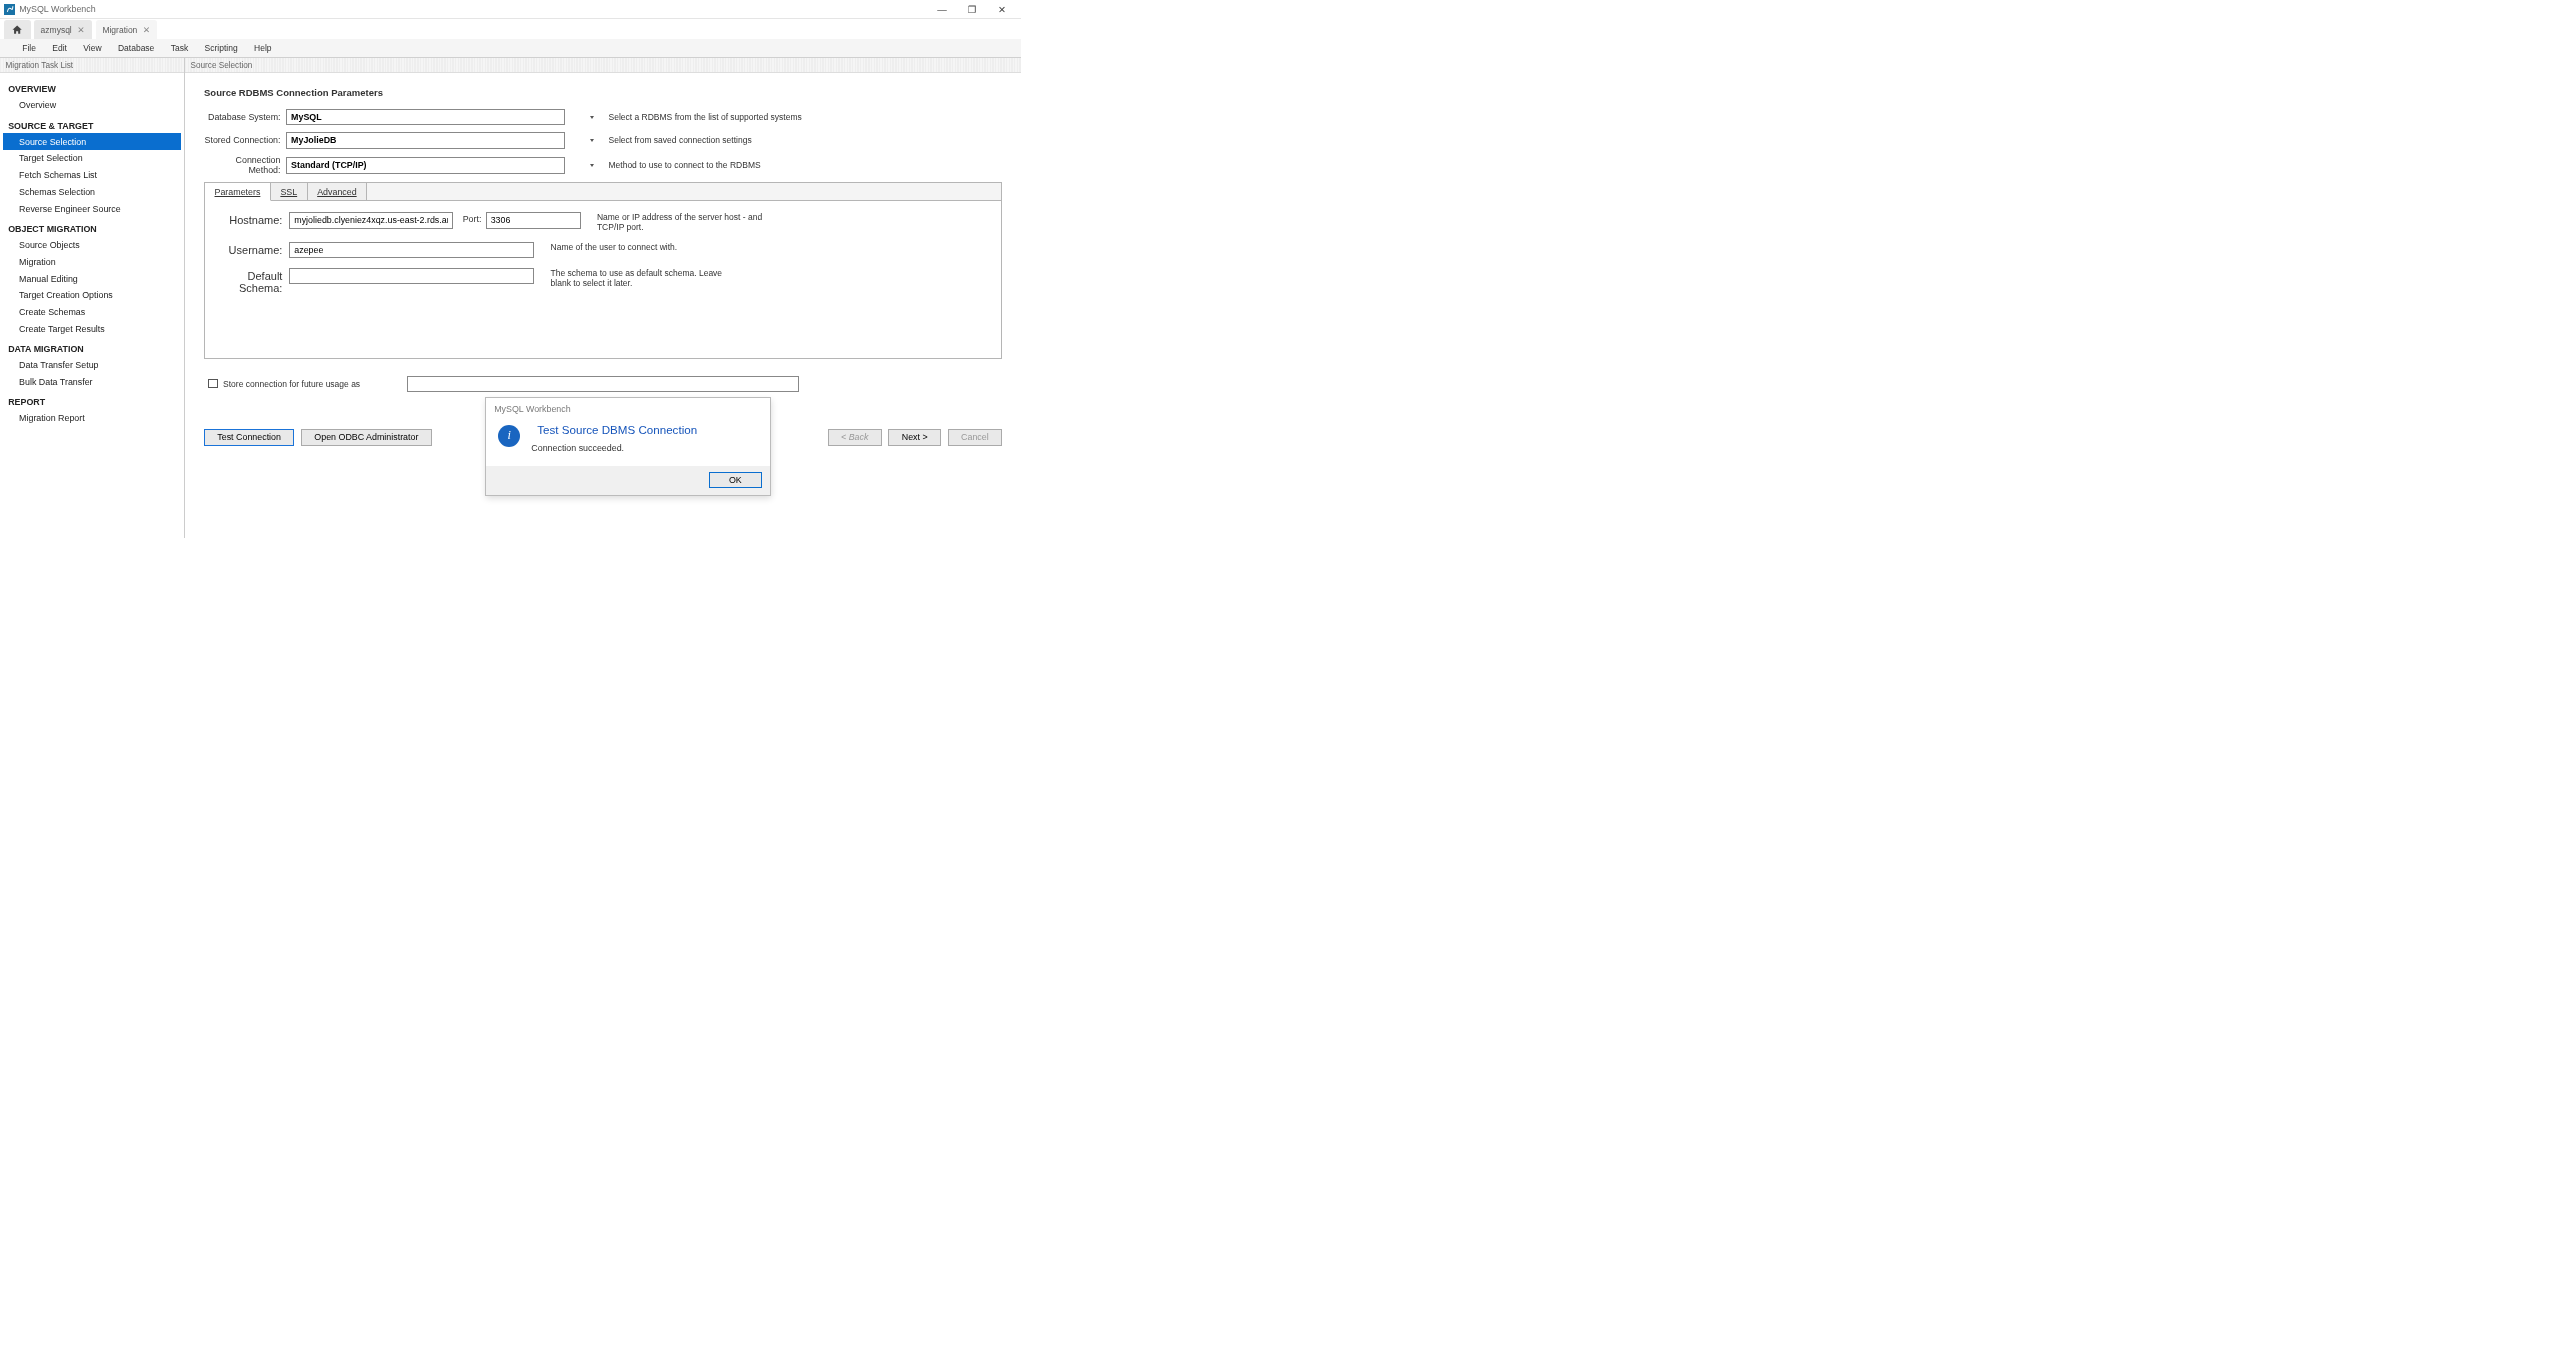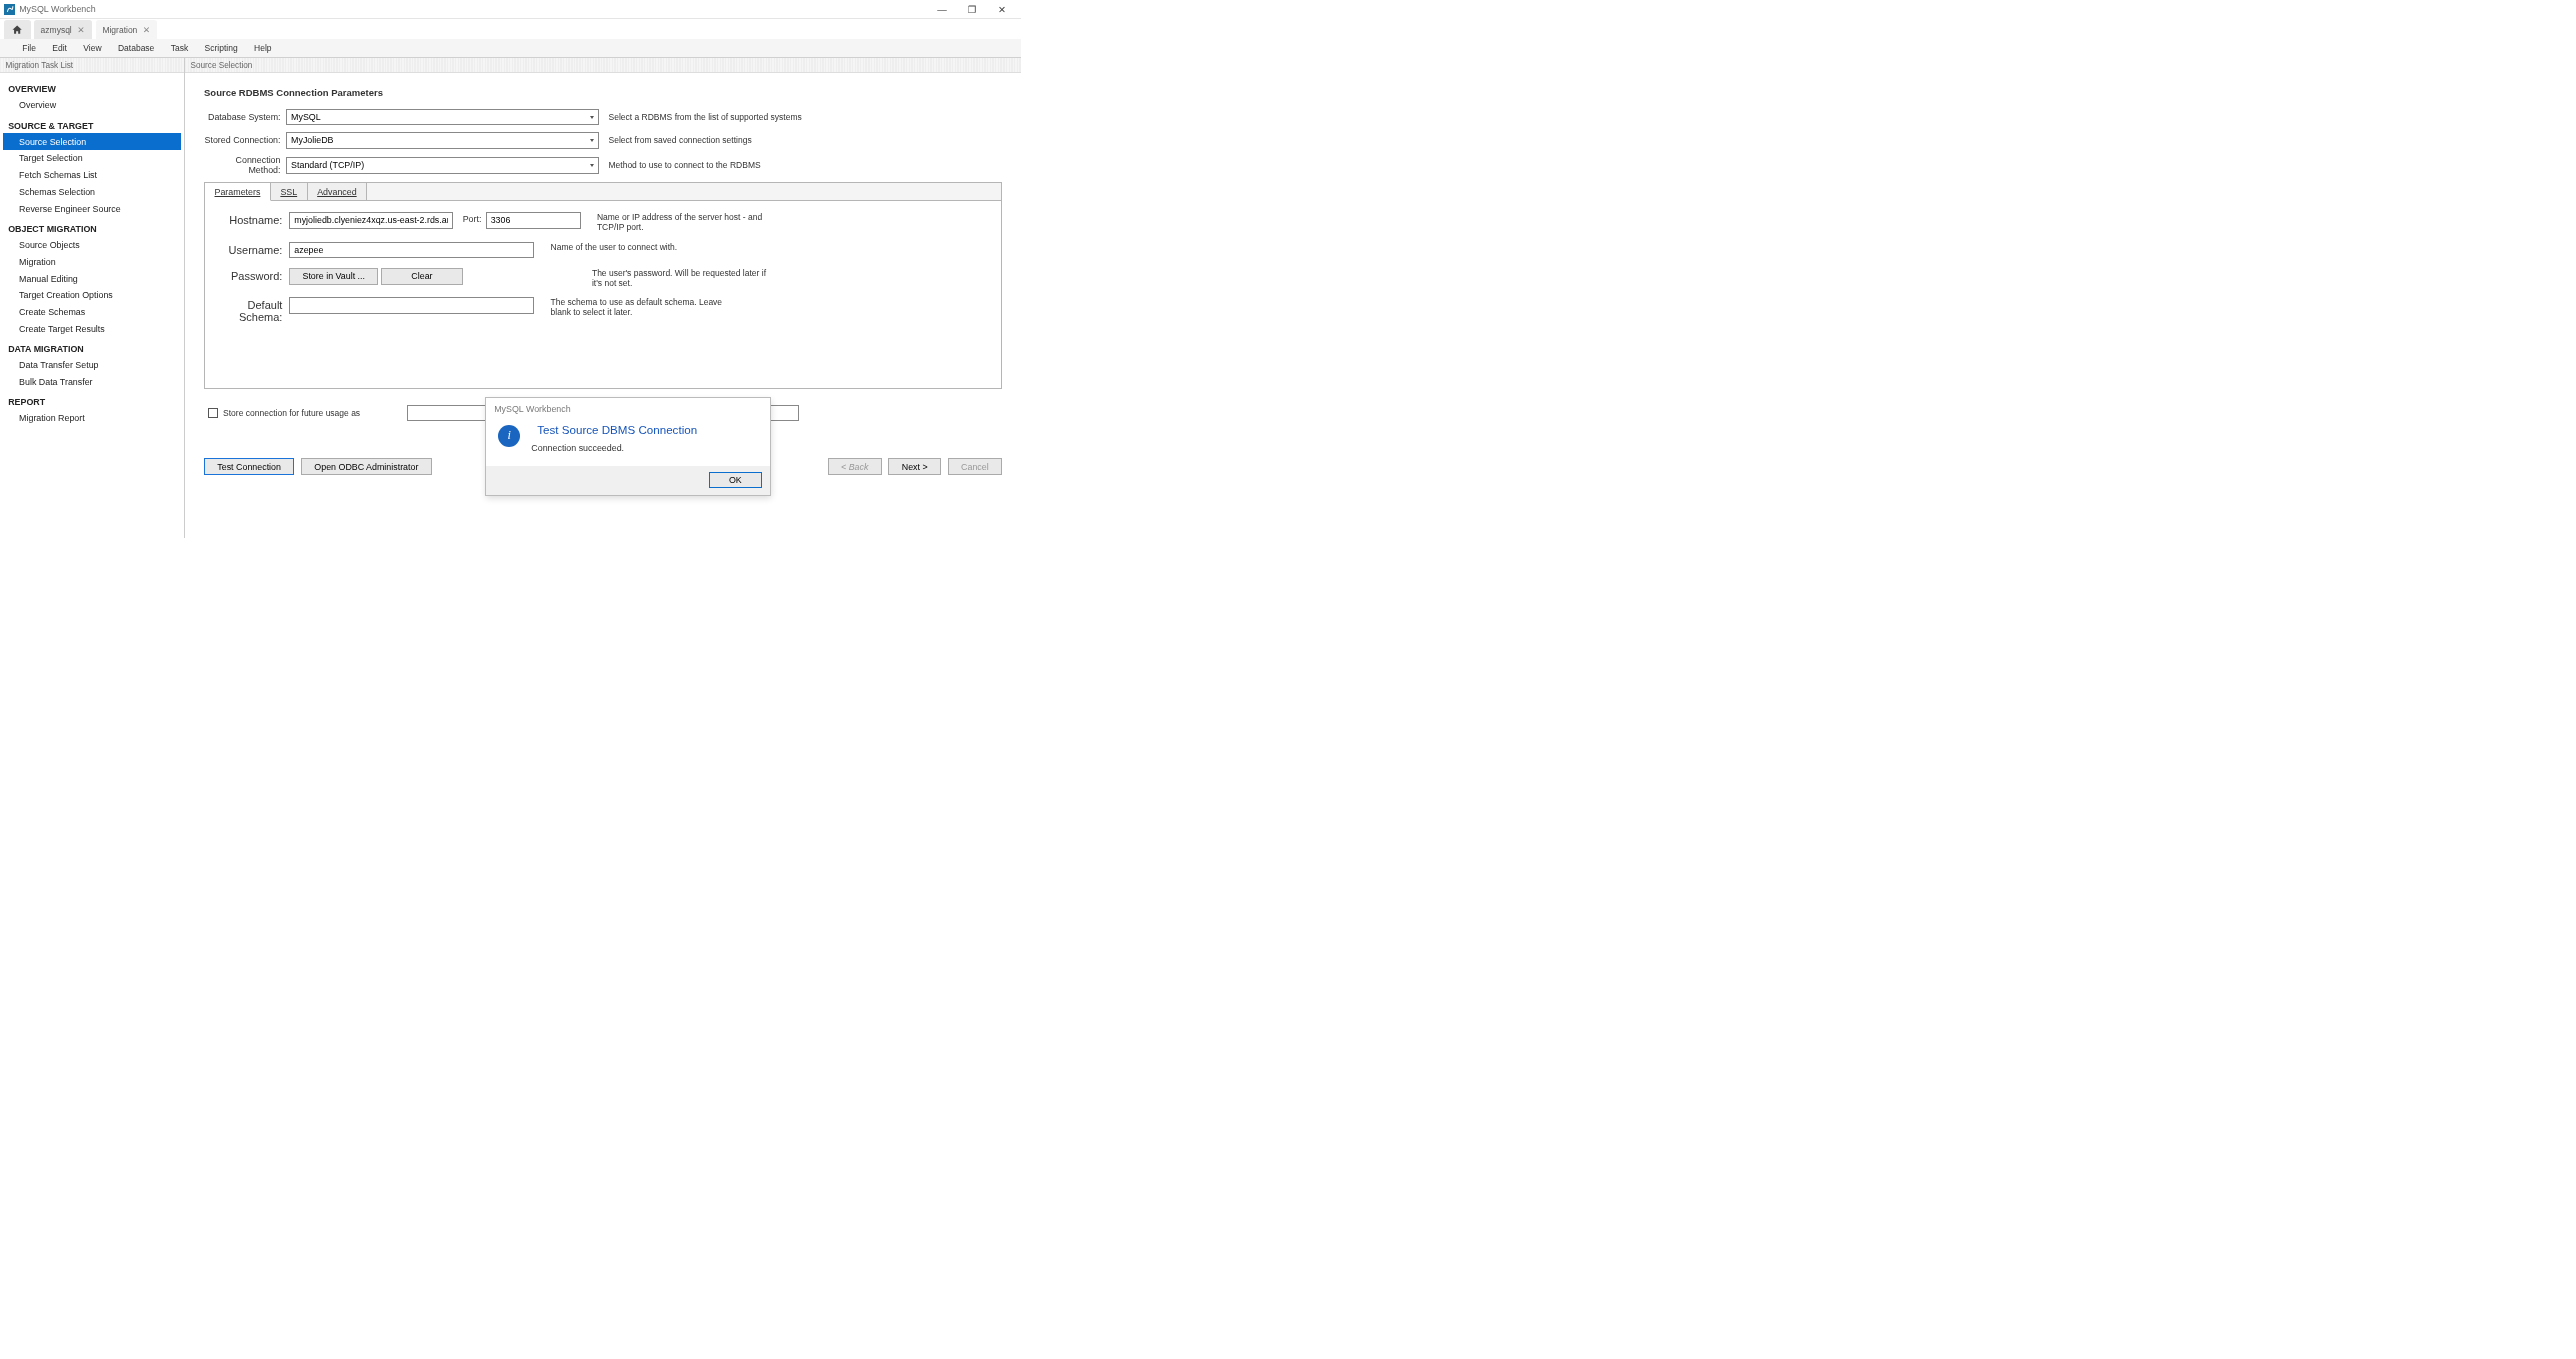--- a/index.html
+++ b/index.html
@@ -27,21 +27,21 @@
     .task-group-title:first-child { margin-top: 0; }
     .task-item { padding: 3.4px 5.5px 3.4px 16.4px; font-size: 8.9px; color: #222; cursor: default; }
     .task-item.selected { background: #0a6ecf; color: #fff; }
     .main-panel { flex: 1; display: flex; flex-direction: column; position: relative; }
     .main-header { height: 15px; background: repeating-linear-gradient(90deg, #eee 0 1.4px, #f5f5f5 1.4px 2.7px); padding: 0 5.5px; color: #666; font-size: 8.2px; display: flex; align-items: center; border-bottom: 0.7px solid #ddd; }
     .main-body { flex: 1; overflow: auto; padding: 13.6px 19px; position: relative; }
     .section-title { font-weight: bold; font-size: 9.5px; margin-bottom: 11px; }
     .form-row { display: flex; align-items: center; margin-bottom: 6.8px; }
     .form-label { width: 82px; text-align: right; padding-right: 5.5px; font-size: 8.9px; }
     .form-select, .form-input { height: 16.4px; border: 0.7px solid #888; font-size: 8.9px; padding: 0 4.1px; background: #fff; }
-    .form-select { width: 313px; background: #fff; appearance: none; padding-right: 7px; }
+    .form-select { width: 279px; background: #fff; appearance: none; padding-right: 7px; font-weight: bold; }
     .select-wrap { position: relative; width: 313px; }
     .select-wrap::after { content: ""; position: absolute; right: 5.5px; top: 6.8px; width: 0; height: 0; border-left: 2.7px solid transparent; border-right: 2.7px solid transparent; border-top: 3.4px solid #555; pointer-events: none; }
     .form-help { margin-left: 9.5px; font-size: 8.5px; color: #333; }
     .tabs-container { border: 0.7px solid #b5b5b5; margin-top: 5.5px; }
     .tab-strip { display: flex; background: #f4f4f4; border-bottom: 0.7px solid #b5b5b5; }
     .param-tab { padding: 3.4px 9.5px; font-size: 8.9px; border-right: 0.7px solid #b5b5b5; background: #efefef; text-decoration: underline; }
     .param-tab.active { background: #fff; border-bottom: 0.7px solid #fff; margin-bottom: -0.7px; }
     .tab-panel { padding: 11px 8.2px 55px 8.2px; }
     .param-row { display: flex; align-items: flex-start; margin-bottom: 9.5px; }
     .param-label { width: 76px; text-align: right; padding-right: 6.8px; padding-top: 2px; font-size: 11px; }
@@ -184,26 +184,20 @@
               <input class="param-input port-input" value="3306" style="">
               <div class="param-help">Name or IP address of the server host - and TCP/IP port.</div>
             </div>
 
             <div class="param-row">
               <div class="param-label">Username:</div>
               <input class="param-input username-input" value="azepee" style="">
               <div class="param-help">Name of the user to connect with.</div>
             </div>
 
-            <div class="param-row">
-              <div class="param-label">Password:</div>
-              <button class="btn">Store in Vault ...</button>
-              <button class="btn" style="margin-left:2.7px;width:82px;">Clear</button>
-              <div class="param-help" style="margin-left:129px;">The user's password. Will be requested later if it's not set.</div>
-            </div>
 
             <div class="param-row">
               <div class="param-label">Default Schema:</div>
               <input class="param-input username-input" value="" style="">
               <div class="param-help">The schema to use as default schema. Leave blank to select it later.</div>
             </div>
 
           </div>
         </div>
 

